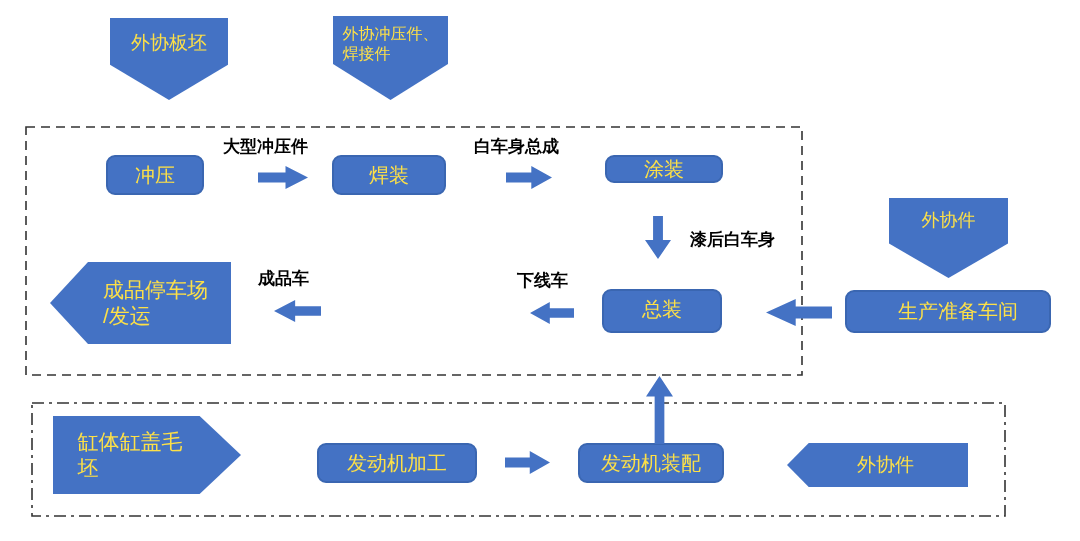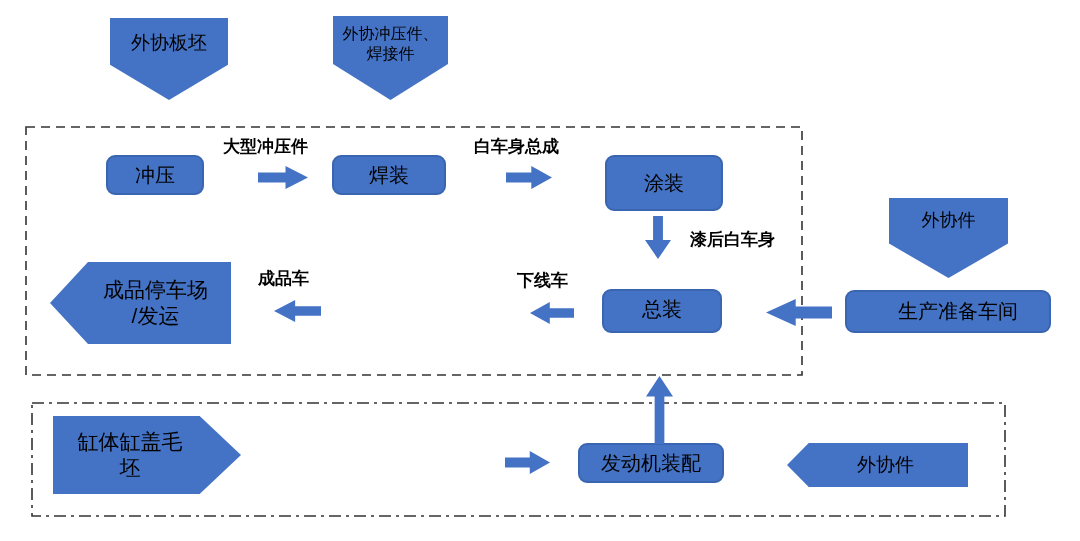--- a/index.html
+++ b/index.html
@@ -2,23 +2,23 @@
 <html><head>
 <meta charset="utf-8">
 <style>
   html,body{margin:0;padding:0;background:#fff;}
   .canvas{
     position:relative;width:1080px;height:541px;background:#ffffff;
     font-family:"Liberation Sans",sans-serif;overflow:hidden;
   }
   .underlay{position:absolute;left:0;top:0;width:1080px;height:541px;}
   .shape{
-    position:absolute;background:#4472C4;color:#000000;
+    position:absolute;background:#4472C4;color:#fde047;
     display:flex;align-items:center;justify-content:center;
-    text-align:center;white-space:pre-line;line-height:1.22;
+    white-space:pre-line;line-height:1.22;
     box-sizing:border-box;
   }
   .box{border:2px solid #3A66B1;border-radius:9px;}
   .pent-down{clip-path:polygon(0 0,100% 0,100% 57%,50% 100%,0 57%);align-items:flex-start;}
   .pent-right{clip-path:polygon(0 0,78% 0,100% 50%,78% 100%,0 100%);padding-right:34px;}
   .pent-left-long{clip-path:polygon(21% 0,100% 0,100% 100%,21% 100%,0 50%);padding-left:30px;}
   .pent-left-short{clip-path:polygon(12% 0,100% 0,100% 100%,12% 100%,0 50%);padding-left:16px;}
   .arrow{position:absolute;background:#4472C4;}
   .arrow-right{clip-path:polygon(0 28%,55% 28%,55% 0,100% 50%,55% 100%,55% 72%,0 72%);}
   .arrow-left{clip-path:polygon(100% 28%,45% 28%,45% 0,0 50%,45% 100%,45% 72%,100% 72%);}
@@ -54,21 +54,21 @@
   <div class="lbl" style="left:223px;top:138px;width:120px;">大型冲压件</div>
 
   <div class="arrow arrow-right" style="left:258px;top:166px;width:50px;height:23px;"></div>
 
   <div class="shape box fs20" style="left:332px;top:155px;width:114px;height:40px;">焊装</div>
 
   <div class="lbl" style="left:474px;top:138px;width:120px;">白车身总成</div>
 
   <div class="arrow arrow-right" style="left:506px;top:166px;width:46px;height:23px;"></div>
 
-  <div class="shape box fs20" style="left:605px;top:155px;width:118px;height:56px;">涂装</div>
+  <div class="shape box fs20" style="left:605px;top:155px;width:118px;height:28px;">涂装</div>
 
   <div class="arrow arrow-down" style="left:645px;top:216px;width:26px;height:43px;"></div>
 
   <div class="lbl" style="left:690px;top:231px;width:105px;">漆后白车身</div>
 
   <div class="shape pent-down fs18" style="left:889px;top:198px;width:119px;height:80px;padding-top:12px;">外协件</div>
 
   <div class="shape box fs20" style="left:845px;top:290px;width:206px;height:43px;padding-left:20px;">生产准备车间</div>
 
   <div class="arrow arrow-left" style="left:766px;top:299px;width:66px;height:27px;"></div>
@@ -83,20 +83,21 @@
   <div class="lbl" style="left:258px;top:270px;width:70px;">成品车</div>
 
   <div class="arrow arrow-left" style="left:274px;top:300px;width:47px;height:22px;"></div>
 
   <div class="shape pent-left-long fs21" style="left:50px;top:262px;width:181px;height:82px;">成品停车场
 /发运</div>
 
   <div class="shape pent-right fs21" style="left:53px;top:416px;width:188px;height:78px;">缸体缸盖毛
 坯</div>
 
+  <div class="shape box fs20" style="left:317px;top:443px;width:160px;height:40px;">发动机加工</div>
 
   <div class="arrow arrow-right" style="left:505px;top:451px;width:45px;height:23px;"></div>
 
   <div class="shape box fs20" style="left:578px;top:443px;width:146px;height:40px;">发动机装配</div>
 
   <div class="arrow arrow-up" style="left:646px;top:376px;width:27px;height:68px;"></div>
 
   <div class="shape pent-left-short fs19" style="left:787px;top:443px;width:181px;height:44px;">外协件</div>
 
 </div>

